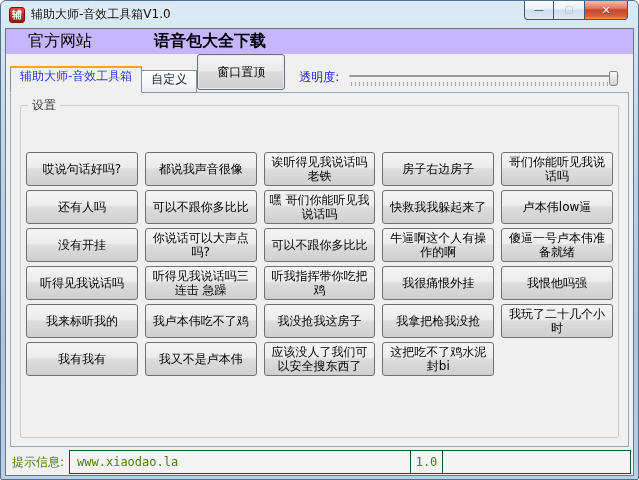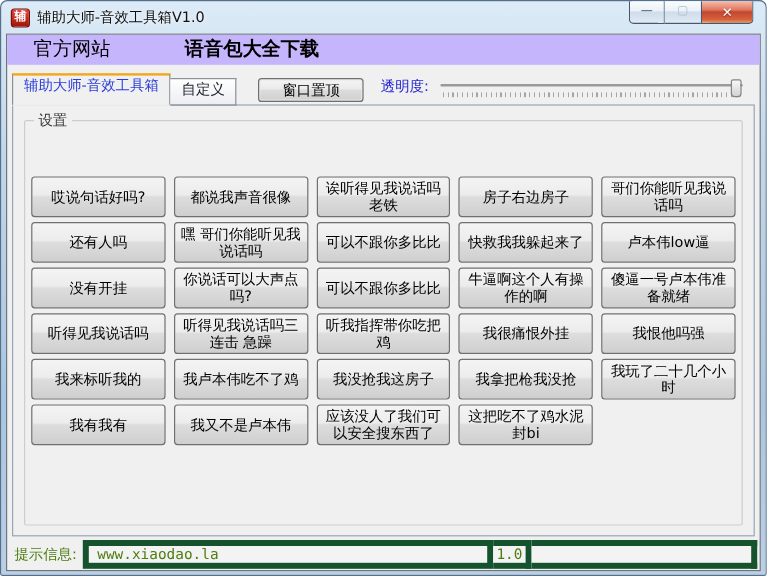--- a/index.html
+++ b/index.html
@@ -61,21 +61,21 @@
     display: flex; align-items: flex-start; color: #1c1c2e;
     border: 1px solid #8a919b;
     background: linear-gradient(#ffffff, #eceef1);
   }
   .tab.active {
     height: 27px; background: #f0f0f0; color: #2a3cdb;
     border-top: 2px solid #f2a71d; border-bottom: 1px solid #f0f0f0;
   }
   .tab.inactive { border-left: none; }
   .pin-btn {
-    margin-left: 18px; margin-bottom: 3px; width: 88px; height: 20px;
+    margin-bottom: 3px; width: 88px; height: 36px;
     border: 1px solid #707070; border-radius: 3px; font-size: 12px; color: #000;
     font-family: Liberation Mono, monospace;
     background: linear-gradient(#f5f5f5 0%, #ebebeb 45%, #dcdcdc 50%, #cfcfcf 100%);
     box-shadow: 0 0 0 1px #e3e9ef inset;
   }
   .opacity-label { margin-left: 14px; margin-bottom: 7px; font-size: 12px; color: #2323d5; }
   .slider { flex: 1; position: relative; height: 26px; margin: 0 6px 0 10px; }
   .slider-track {
     position: absolute; left: 0; right: 0; top: 8px; height: 2px;
     background: #e6e6e6; border: 1px solid #9a9a9a; border-radius: 1px;
@@ -110,22 +110,22 @@
     text-align: center; padding: 1px 2px; overflow: hidden; white-space: normal;
   }
 
   
   .statusbar {
     flex: 0 0 24px; margin: 3px 2px 1px 2px;
     display: flex; align-items: stretch; font-size: 12px; color: #4d7c0f;
   }
   .status-label { display: flex; align-items: center; padding: 0 5px 0 4px; }
   .status-seg {
-    border: 5px solid #14532d; background: #f3f3f3;
-    display: flex; align-items: flex-start;
+    border: 1px solid #14532d; background: #f3f3f3;
+    display: flex; align-items: center;
     font-family: "DejaVu Sans Mono", "Liberation Mono", monospace; font-size: 12px;
   }
   .status-field { flex: 1 1 auto; padding: 0 7px; }
   .status-version { flex: 0 0 32px; justify-content: center; border-left: none; }
   .status-tail { flex: 0 0 188px; border-left: none; }
 </style>
 </head>
 <body>
 
 <div class="window">
@@ -166,22 +166,22 @@
     <div class="tab-panel">
       <fieldset class="groupbox">
         <legend>设置</legend>
         <div class="btn-grid">
             <button class="sfx-btn">哎说句话好吗?</button>
             <button class="sfx-btn">都说我声音很像</button>
             <button class="sfx-btn">诶听得见我说话吗 老铁</button>
             <button class="sfx-btn">房子右边房子</button>
             <button class="sfx-btn">哥们你能听见我说话吗</button>
             <button class="sfx-btn">还有人吗</button>
+            <button class="sfx-btn">可以不跟你多比比</button>
             <button class="sfx-btn">嘿 哥们你能听见我说话吗</button>
-            <button class="sfx-btn">可以不跟你多比比</button>
             <button class="sfx-btn">快救我我躲起来了</button>
             <button class="sfx-btn">卢本伟low逼</button>
             <button class="sfx-btn">没有开挂</button>
             <button class="sfx-btn">你说话可以大声点吗?</button>
             <button class="sfx-btn">可以不跟你多比比</button>
             <button class="sfx-btn">牛逼啊这个人有操作的啊</button>
             <button class="sfx-btn">傻逼一号卢本伟准备就绪</button>
             <button class="sfx-btn">听得见我说话吗</button>
             <button class="sfx-btn">听得见我说话吗三连击 急躁</button>
             <button class="sfx-btn">听我指挥带你吃把鸡</button>

